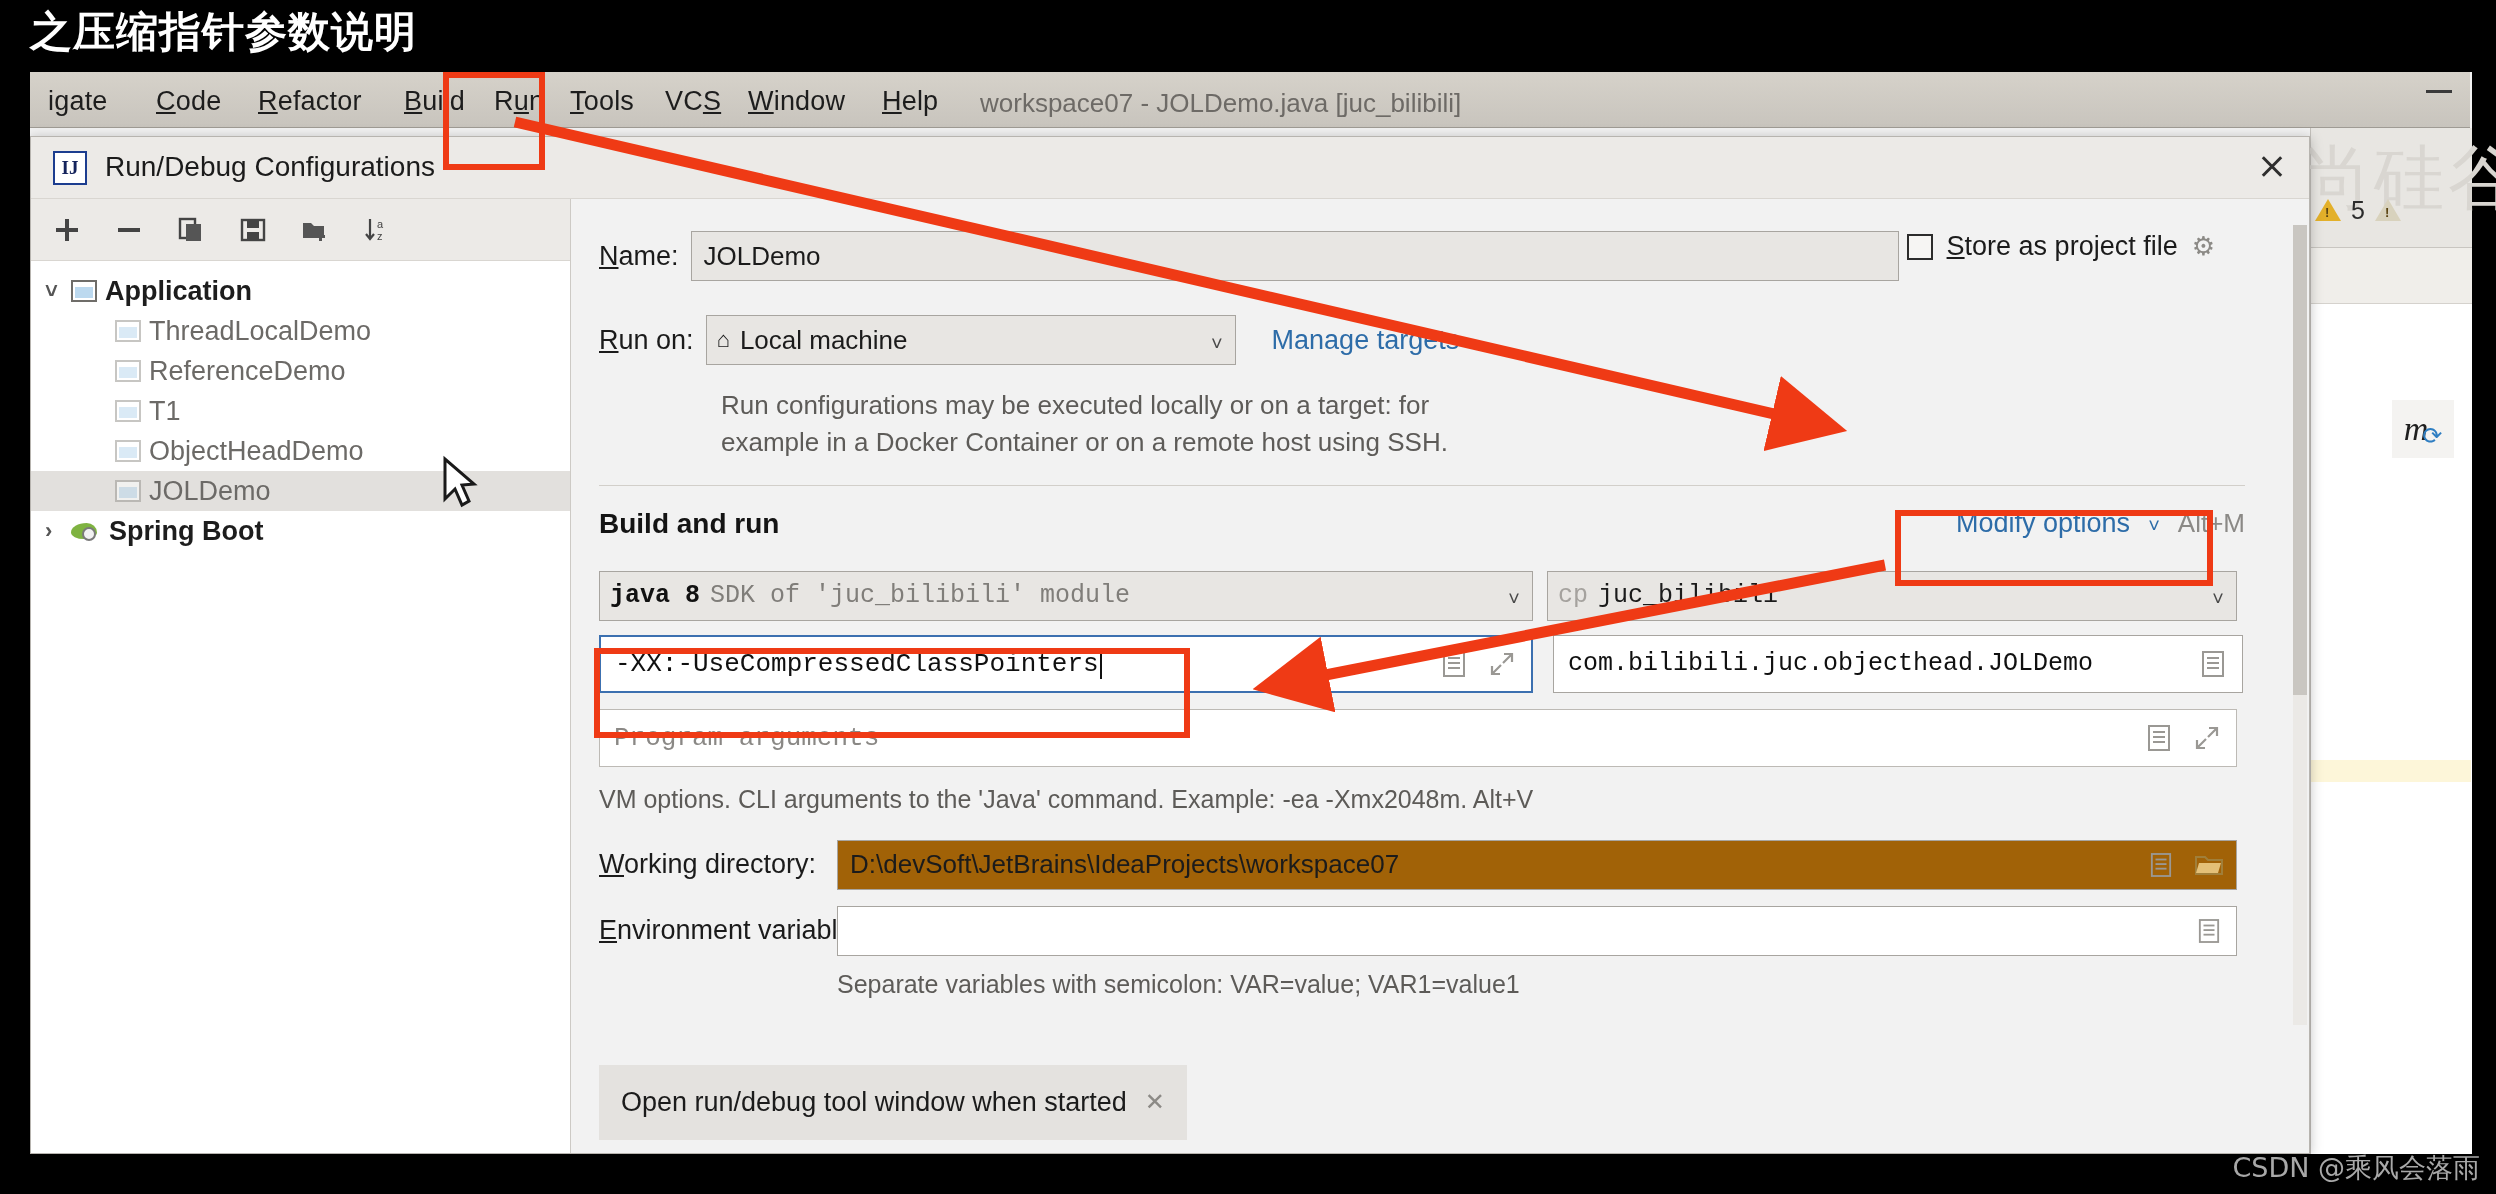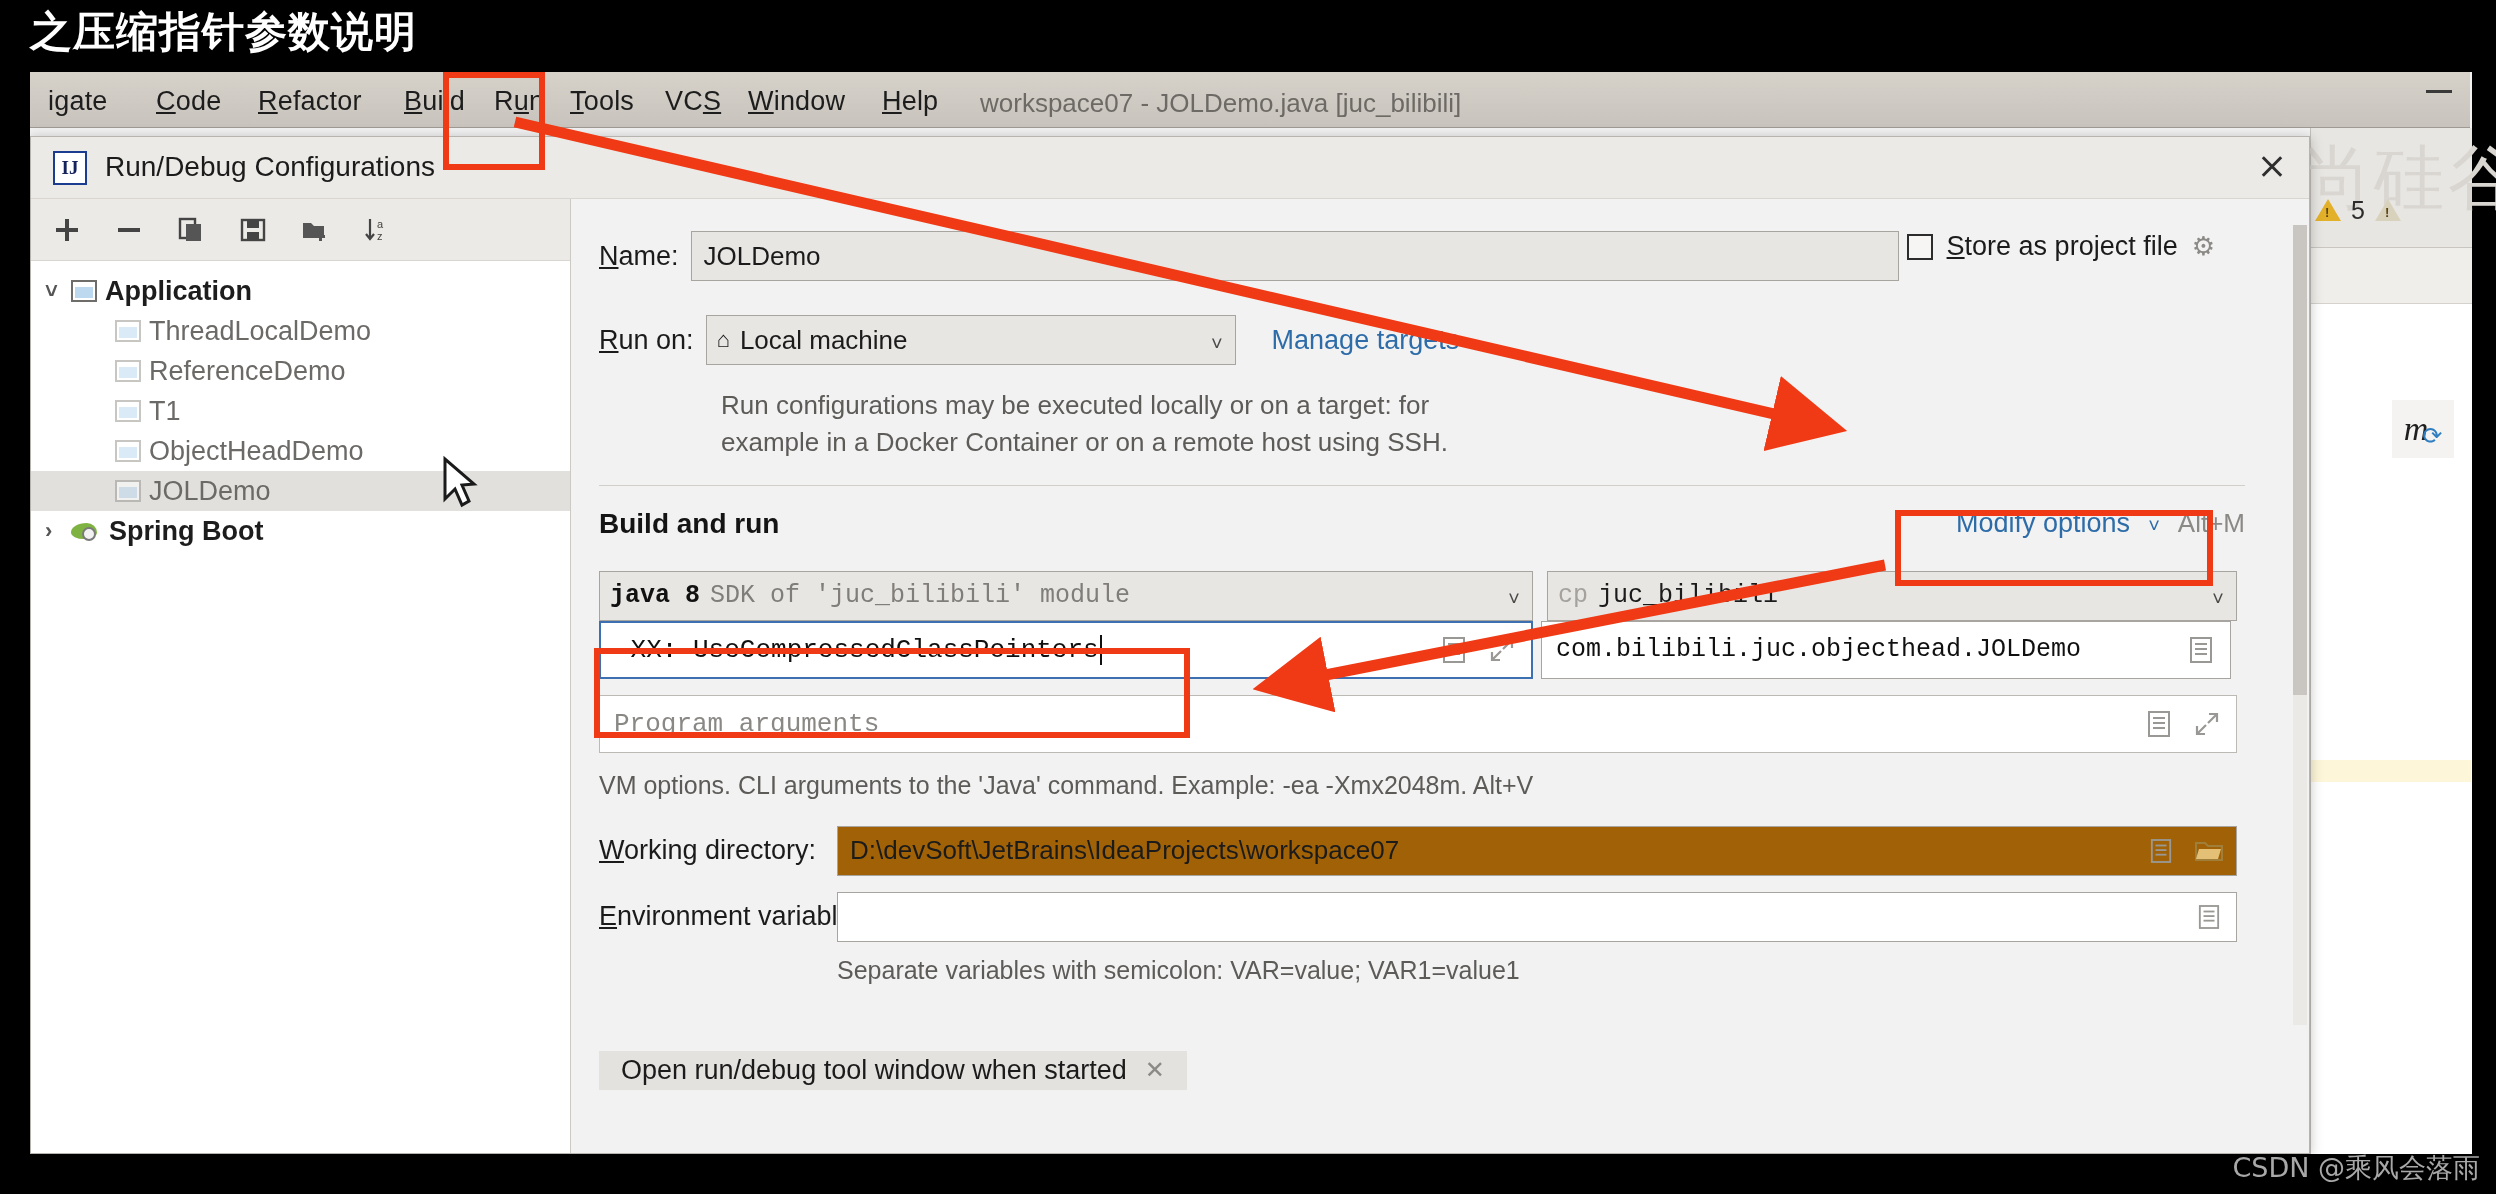--- a/index.html
+++ b/index.html
@@ -163,21 +163,21 @@
   #modify-caret { font-size:20px; color:#2d6ca8; }
   #modify-kbd { font-size:26px; color:#8b8986; }
 
   #sdkrow { margin-top:31px; display:flex; gap:14px; }
   #sdk-combo { width:934px; font-family:"Liberation Mono", monospace; font-size:25px; }
   #sdk-combo b { font-weight:700; color:#111; }
   #sdk-combo i { font-style:normal; color:#807e7a; margin-left:10px; }
   #cp-combo { width:690px; font-family:"Liberation Mono", monospace; font-size:25px; }
   #cp-combo .cp { color:#a5a29e; margin-right:10px; }
 
-  #vmrow { display:flex; gap:8px; }
+  #vmrow { margin-top:14px; display:flex; gap:20px; }
   #vm-field {
     width:934px; border:2px solid #3c70b0; background:#fff; height:58px;
     display:flex; align-items:center; padding:0 14px;
     font-family:"Liberation Mono", monospace; font-size:26px; color:#101010;
   }
   #vm-caret { width:2px; height:30px; background:#111; margin-left:1px; }
   .fld-icons { margin-left:auto; display:flex; align-items:center; gap:18px; }
   #main-field {
     width:690px; border:1px solid #a8a5a0; background:#fff; height:58px;
     display:flex; align-items:center; padding:0 14px;
@@ -197,21 +197,21 @@
   #wd-label { width:238px; }
   #wd-field { width:1400px; }
   #env-row { margin-top:16px; display:flex; align-items:center; }
   #env-label { width:238px; }
   #env-field { width:1400px; background:#fff; }
   #env-hint { margin-top:14px; margin-left:238px; font-size:25px; color:#5d5b58; }
 
   #chip-row { margin-top:66px; }
   #chip {
     display:inline-flex; align-items:center; gap:18px; background:#e4e2df;
-    padding:4px 22px; font-size:27px; color:#1b1b1b;
+    padding:22px 22px; font-size:27px; color:#1b1b1b;
   }
   #chip .x { color:#8c8a86; font-size:24px; cursor:pointer; }
 
   #rp-scroll {
     position:absolute; right:2px; top:26px; width:14px; height:800px; background:#ebe9e6;
   }
   #rp-scroll-thumb { position:absolute; left:0; top:0; width:14px; height:470px; background:#c9c6c1; }
 
   .icon-btn { width:30px; height:34px; display:flex; align-items:center; justify-content:center; cursor:pointer; }
 

